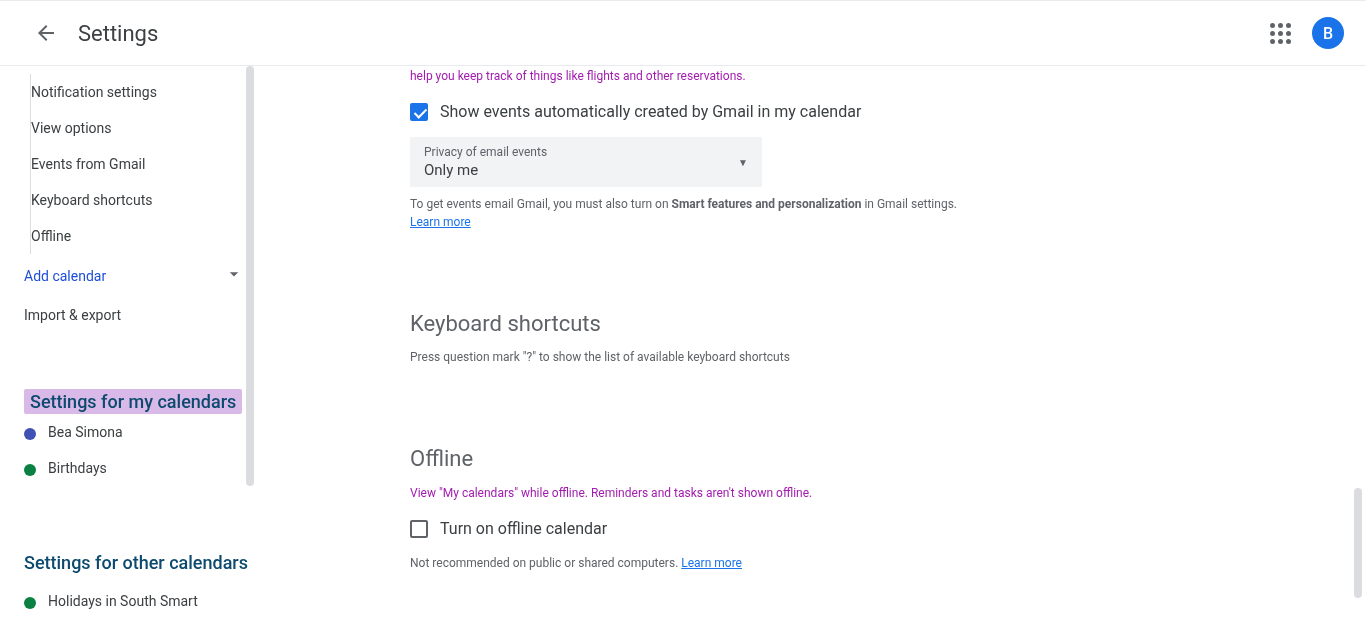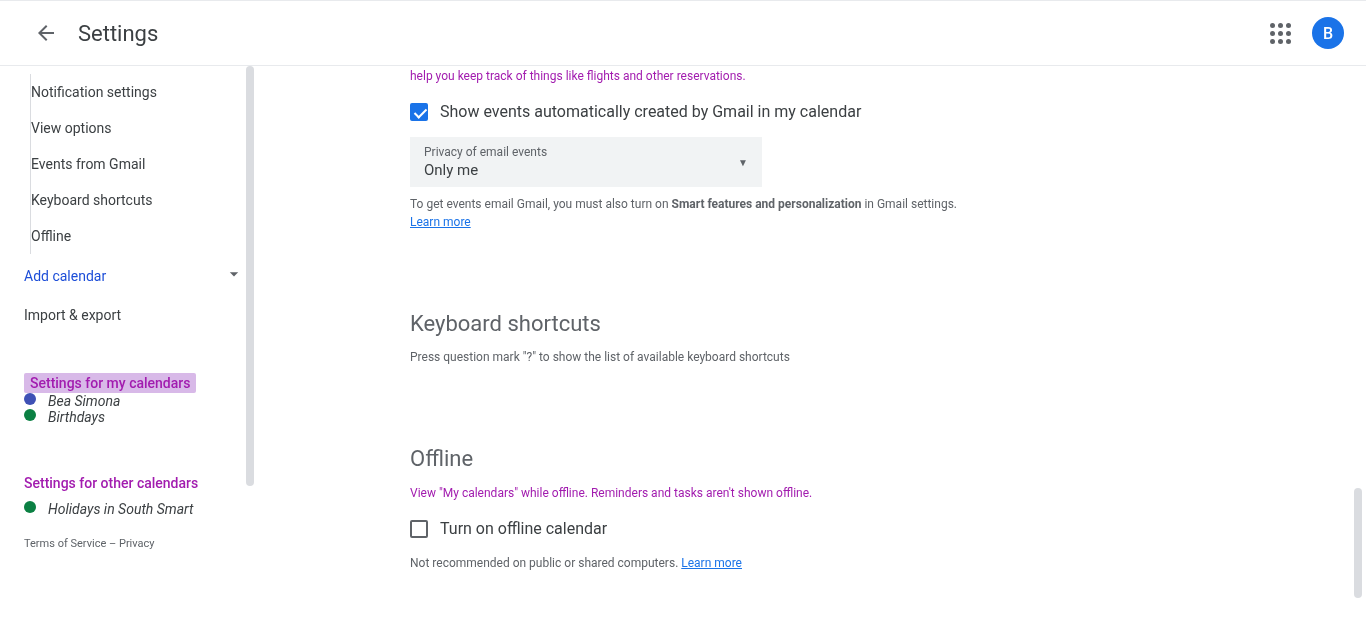--- a/index.html
+++ b/index.html
@@ -14,23 +14,23 @@
     .apps-grid span { width: 5px; height: 5px; background: #5f6368; border-radius: 50%; }
     .avatar { width: 32px; height: 32px; border-radius: 50%; background: #1a73e8; color: #fff; display: flex; align-items: center; justify-content: center; font-size: 16px; font-weight: 500; }
     
     .container { display: flex; height: calc(100vh - 66px); }
     
     .sidebar { width: 260px; padding: 8px 0 8px 0; overflow-y: auto; position: relative; }
     .sidebar-inner { padding-left: 24px; }
     .sidebar-subitems { border-left: 1px solid #dadce0; margin-left: 6px; padding-left: 0; }
     .sidebar-item { padding: 10px 16px 10px 0; font-size: 14px; color: #3c4043; cursor: pointer; display: flex; align-items: center; }
     .sidebar-expand { padding: 10px 16px 10px 0; font-size: 14px; color: #1d4ed8; cursor: pointer; display: flex; align-items: center; justify-content: space-between; }
-    .sidebar-heading { font-size: 14px; font-weight: 500; color: #a21caf; padding: 10px 0; display: inline-block; }
+    .sidebar-heading { font-size: 18px; font-weight: 500; color: #0c4a6e; padding: 10px 0; display: inline-block; margin-top: 16px; }
     .highlighted { background: #d8b9e8; padding: 2px 6px; border-radius: 2px; }
-    .cal-item { display: flex; align-items: flex-start; padding: 0 0; cursor: pointer; font-style: italic; }
+    .cal-item { display: flex; align-items: flex-end; padding: 10px 0; cursor: pointer; }
     .cal-dot { width: 12px; height: 12px; border-radius: 50%; margin-right: 12px; flex-shrink: 0; }
     .cal-label { font-size: 14px; color: #3c4043; }
     .sidebar-footer { font-size: 11px; color: #5f6368; padding: 20px 0 8px 0; }
     .sidebar-footer a { color: #5f6368; text-decoration: none; }
     .chevron { color: #5f6368; }
     .scroll-indicator { position: absolute; right: 6px; top: 0; width: 8px; height: 420px; background: #dadce0; border-radius: 4px; }
     
     .main { flex: 1; padding: 0 60px 40px 150px; overflow-y: auto; position: relative; }
     .desc-text { font-size: 12px; color: #a21caf; margin-bottom: 12px; line-height: 20px; }
     .checkbox-row { display: flex; align-items: center; margin: 16px 0; }

